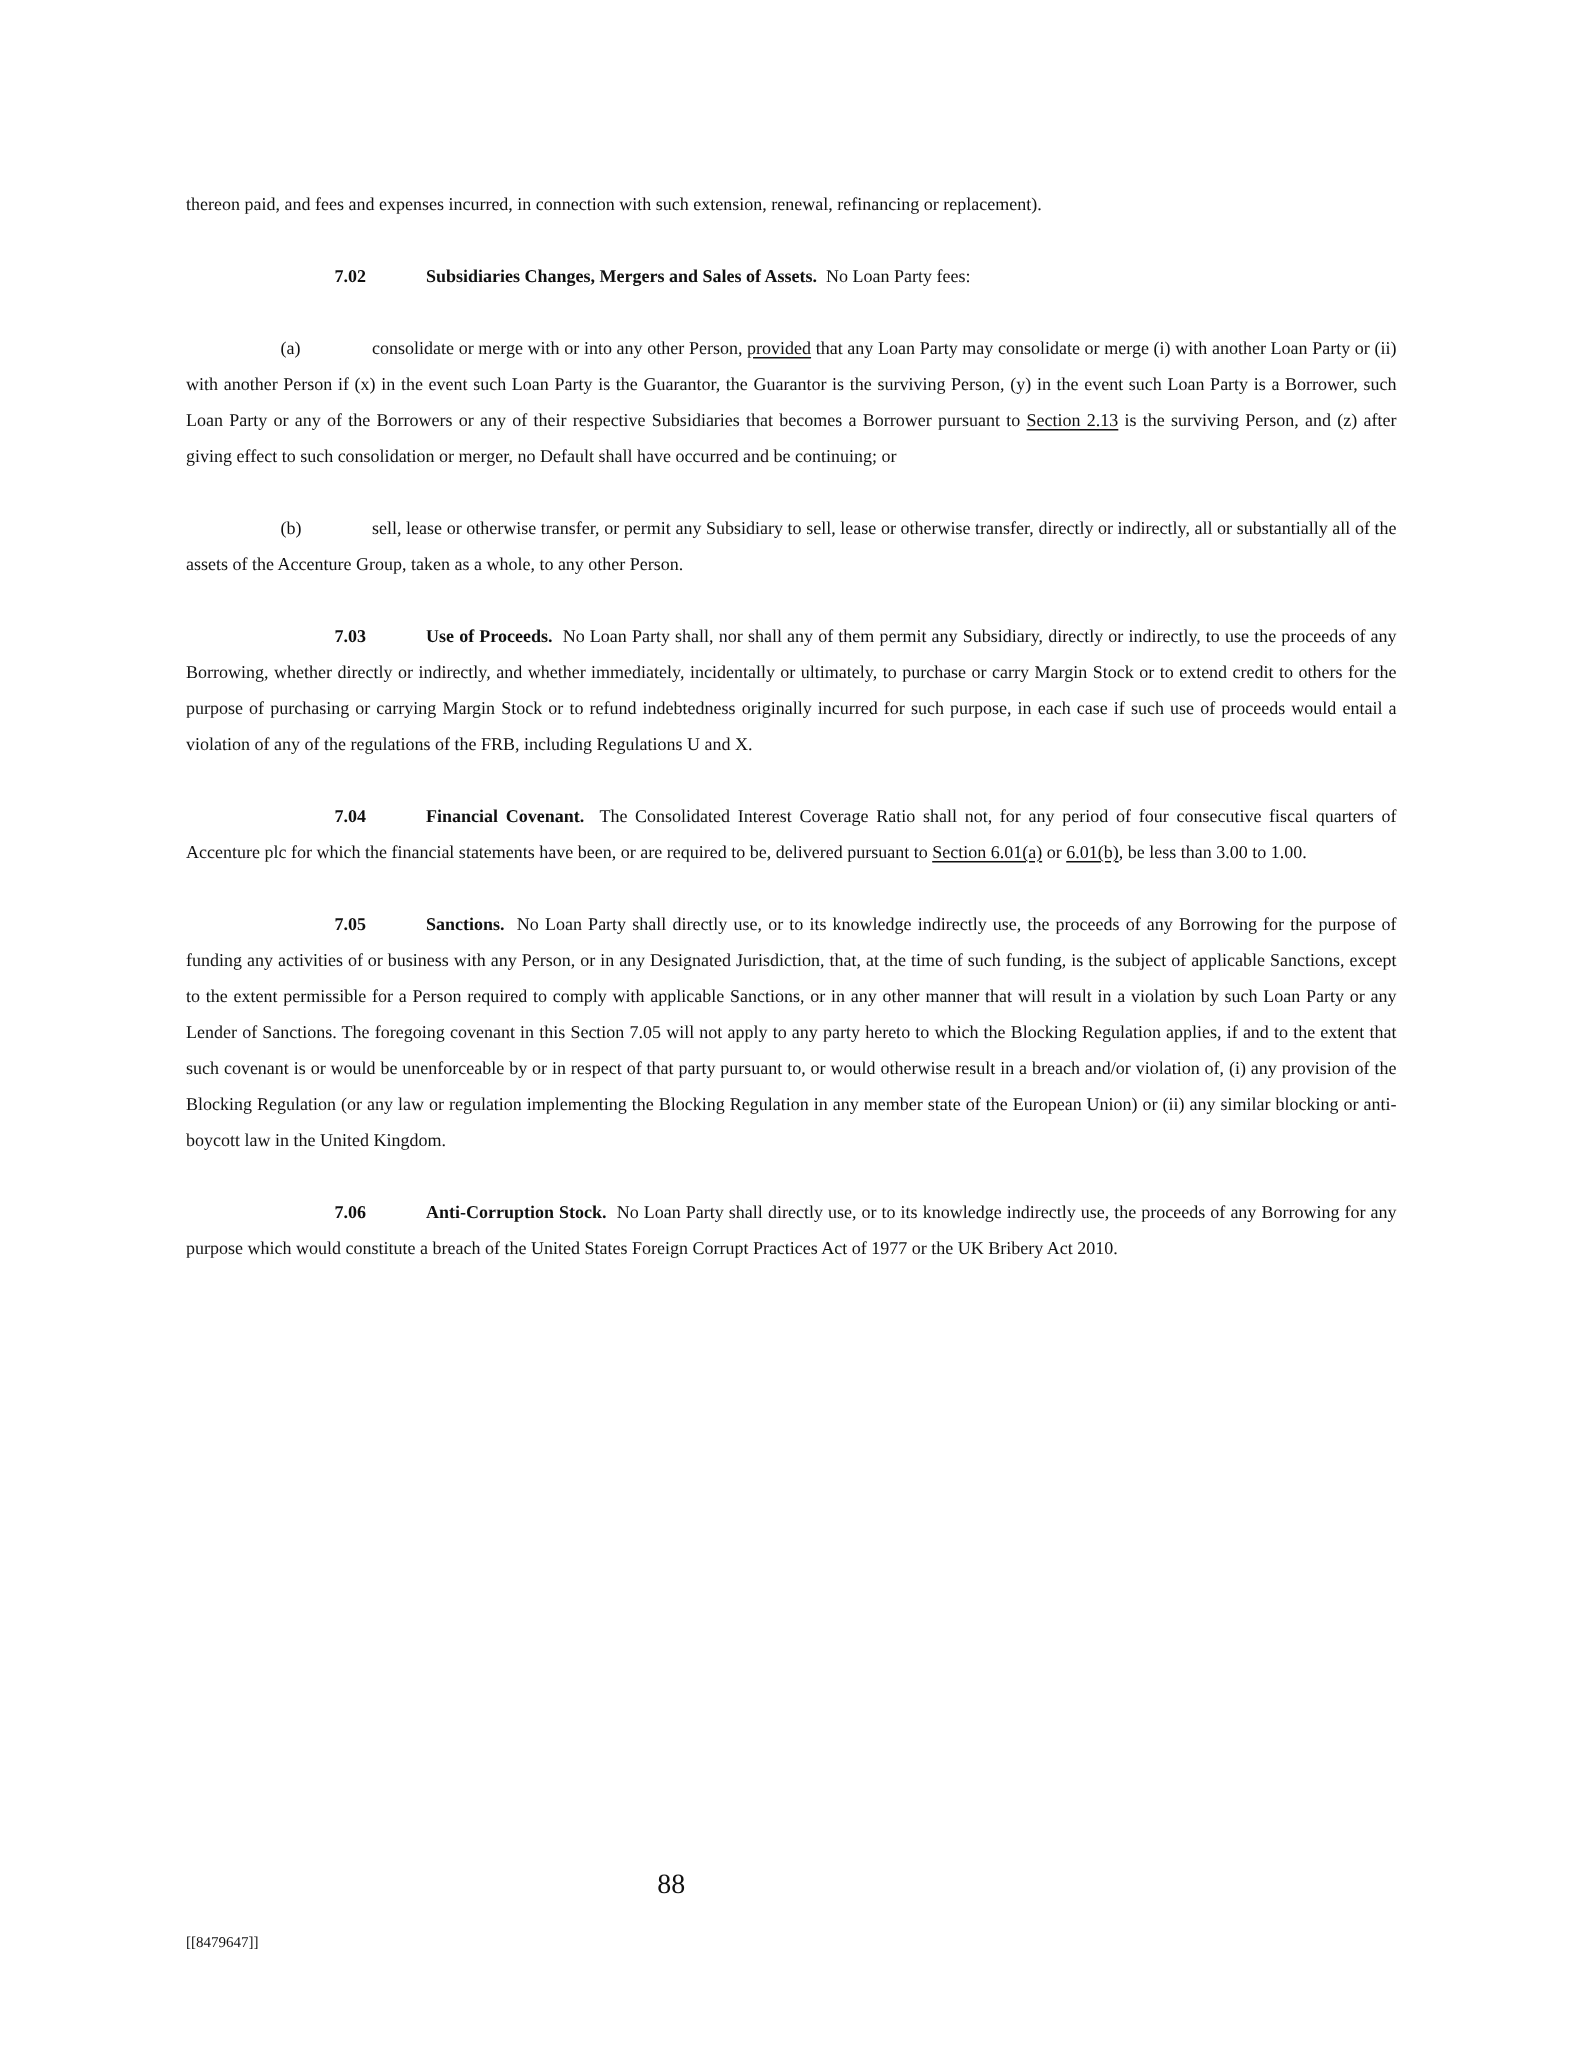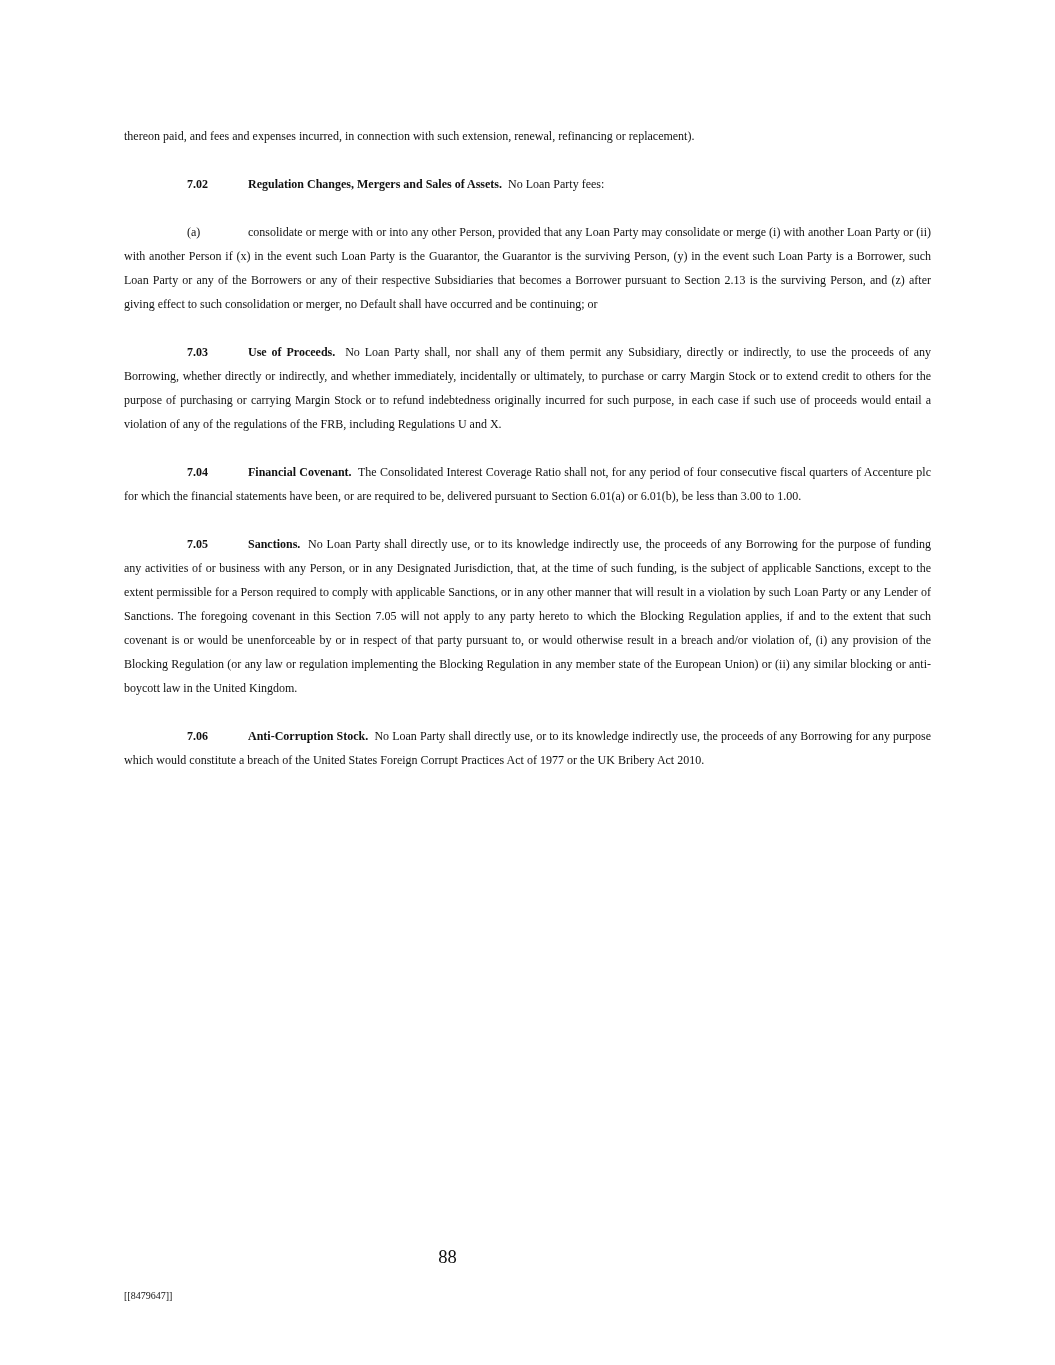--- a/index.html
+++ b/index.html
@@ -24,22 +24,22 @@
     .para {
       font-size: 12px;
       line-height: 24px;
       text-align: justify;
       margin: 0 0 24px 0;
     }
     .indent {
       text-indent: 63px;
     }
     .b { font-weight: bold; }
-    .u { text-underline-offset: 2px; }
-    .num { display: inline-block; width: 61px; text-indent: 0; }
+    .u { text-decoration: underline; text-underline-offset: 2px; }
+    .num { display: inline-block; width: 61px; text-indent: 0; margin-left: 36px; }
     .sub-label { display: inline-block; width: 61px; text-indent: 0; }
     .heading-line { text-align: left; }
     .page-number {
       position: absolute;
       top: 1245px;
       left: 0;
       width: 895px;
       text-align: center;
       font-size: 18.6px;
       line-height: 24px;
@@ -53,25 +53,26 @@
     }
   </style>
 </head>
 <body>
 
 <div class="page">
 
   <p class="para">thereon paid, and fees and expenses incurred, in connection with such extension, renewal, refinancing or replacement).</p>
 
   <p class="para indent heading-line">
-    <span class="b num">7.02</span><span class="b">Regulation Changes, Mergers and Sales of Assets.</span>&nbsp; <span>No Loan Party fees:</span>
+    <span class="b num">7.02</span><span class="b">Subsidiaries Changes, Mergers and Sales of Assets.</span>&nbsp; <span>No Loan Party fees:</span>
   </p>
 
   <p class="para indent"><span class="sub-label">(a)</span><span>consolidate or merge with or into any other Person, </span><span class="u">provided</span><span> that any Loan Party may consolidate or merge (i) with another Loan Party or (ii) with another Person if (x) in the event such Loan Party is the Guarantor, the Guarantor is the surviving Person, (y) in the event such Loan Party is a Borrower, such Loan Party or any of the Borrowers or any of their respective Subsidiaries that becomes a Borrower pursuant to </span><span class="u">Section 2.13</span><span> is the surviving Person, and (z) after giving effect to such consolidation or merger, no Default shall have occurred and be continuing; or</span></p>
 
+  <p class="para indent"><span class="sub-label">(b)</span><span>sell, lease or otherwise transfer, or permit any Subsidiary to sell, lease or otherwise transfer, directly or indirectly, all or substantially all of the assets of the Accenture Group, taken as a whole, to any other Person.</span></p>
 
   <p class="para indent"><span class="b num">7.03</span><span class="b">Use of Proceeds.</span>&nbsp; <span>No Loan Party shall, nor shall any of them permit any Subsidiary, directly or indirectly, to use the proceeds of any Borrowing, whether directly or indirectly, and whether immediately, incidentally or ultimately, to purchase or carry Margin Stock or to extend credit to others for the purpose of purchasing or carrying Margin Stock or to refund indebtedness originally incurred for such purpose, in each case if such use of proceeds would entail a violation of any of the regulations of the FRB, including Regulations U and X.</span></p>
 
   <p class="para indent"><span class="b num">7.04</span><span class="b">Financial Covenant.</span>&nbsp; <span>The Consolidated Interest Coverage Ratio shall not, for any period of four consecutive fiscal quarters of Accenture plc for which the financial statements have been, or are required to be, delivered pursuant to </span><span class="u">Section 6.01(a)</span><span> or </span><span class="u">6.01(b)</span><span>, be less than 3.00 to 1.00.</span></p>
 
   <p class="para indent"><span class="b num">7.05</span><span class="b">Sanctions.</span>&nbsp; <span>No Loan Party shall directly use, or to its knowledge indirectly use, the proceeds of any Borrowing for the purpose of funding any activities of or business with any Person, or in any Designated Jurisdiction, that, at the time of such funding, is the subject of applicable Sanctions, except to the extent permissible for a Person required to comply with applicable Sanctions, or in any other manner that will result in a violation by such Loan Party or any Lender of Sanctions.  The foregoing covenant in this Section 7.05 will not apply to any party hereto to which the Blocking Regulation applies, if and to the extent that such covenant is or would be unenforceable by or in respect of that party pursuant to, or would otherwise result in a breach and/or violation of, (i) any provision of the Blocking Regulation (or any law or regulation implementing the Blocking Regulation in any member state of the European Union) or (ii) any similar blocking or anti-boycott law in the United Kingdom.</span></p>
 
   <p class="para indent"><span class="b num">7.06</span><span class="b">Anti-Corruption Stock.</span>&nbsp; <span>No Loan Party shall directly use, or to its knowledge indirectly use, the proceeds of any Borrowing for any purpose which would constitute a breach of the United States Foreign Corrupt Practices Act of 1977 or the UK Bribery Act 2010.</span></p>
 
 </div>

